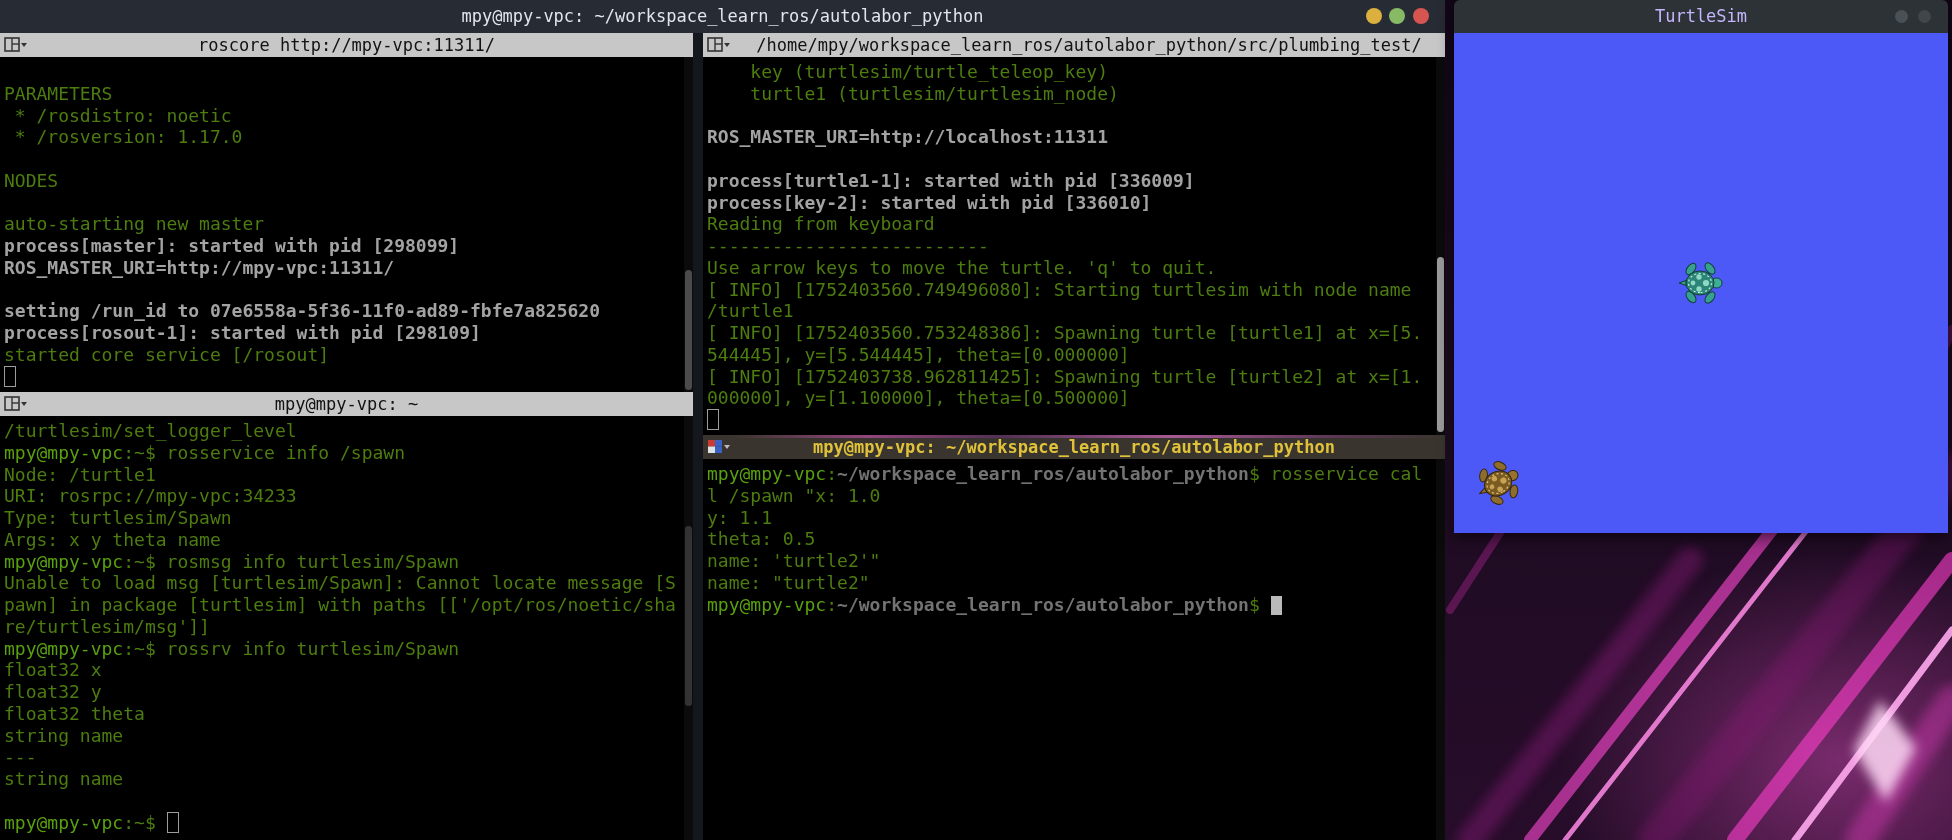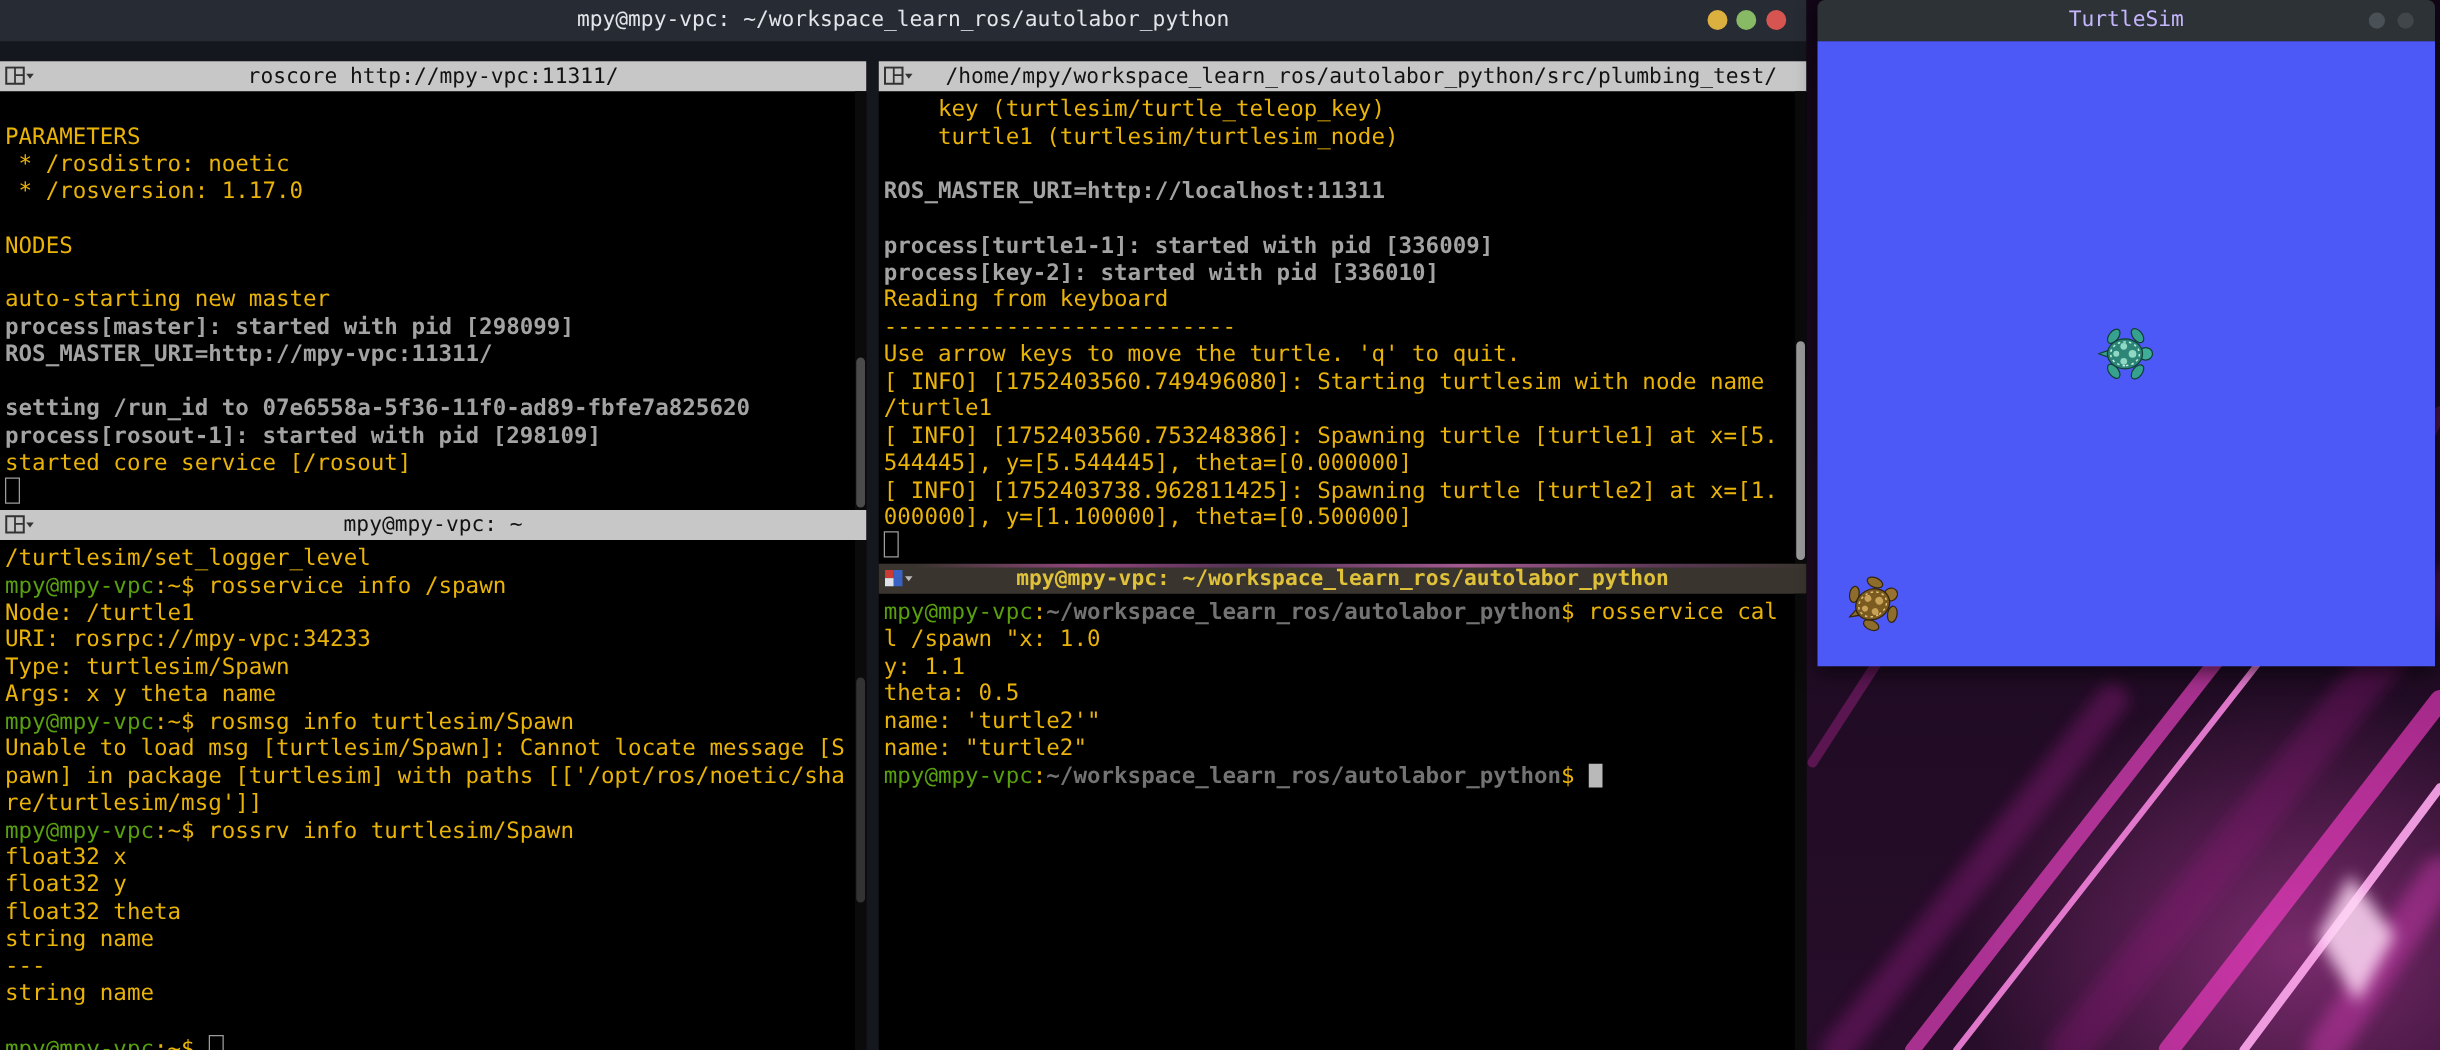--- a/index.html
+++ b/index.html
@@ -6,35 +6,35 @@
   .screen{position:relative;width:1952px;height:840px;overflow:hidden;
           font-family:"DejaVu Sans Mono","Liberation Mono",monospace;}
   .wallpaper{position:absolute;left:0;top:0;}
 
   
   .term-window{position:absolute;left:0;top:0;width:1445px;height:840px;background:#14171d;}
   .term-titlebar{position:absolute;left:0;top:0;width:100%;height:33px;background:#262b34;
                  color:#e2e5e9;font-size:17px;line-height:33px;text-align:center;white-space:nowrap;}
   .light{position:absolute;top:8px;width:16px;height:16px;border-radius:50%;}
 
-  .pane{position:absolute;background:#000;margin-top:16px;}
+  .pane{position:absolute;background:#000;}
   .pane-title{position:absolute;left:0;top:0;width:100%;height:24px;background:#c7c7c7;
               color:#121212;font-size:17px;line-height:24px;text-align:center;
               white-space:nowrap;overflow:hidden;}
   .pane-title.clip{text-align:center;padding-left:30px;box-sizing:border-box;}
   .pane-title.active{background:#39352e;color:#e0c23a;font-weight:bold;}
   .pane-title.active::after{content:"";position:absolute;left:0;top:0;width:100%;height:3px;
       background:linear-gradient(90deg,rgba(255,90,220,0) 4%,rgba(255,90,220,.45) 22%,
       rgba(140,40,170,.30) 40%,rgba(255,120,230,.55) 63%,rgba(190,60,200,.25) 85%,rgba(255,90,220,0));}
   .group-icon{position:absolute;left:4px;top:4px;width:24px;height:16px;}
 
   .content{position:absolute;left:0;top:24px;right:0;bottom:0;overflow:hidden;
            padding:4px 0 0 4px;font-size:18px;line-height:21.75px;white-space:pre;}
   .tl-line{height:21.75px;}
-  .seg-n{color:#eab308;}
+  .seg-n{color:#4d7c0f;}
   .seg-w{color:#a3a3a3;font-weight:bold;}
   .seg-g{color:#58a00e;font-weight:normal;}
   .seg-b{color:#737373;font-weight:bold;}
   .cursor{display:inline-block;width:11px;height:19px;vertical-align:-4px;}
   .cursor.hollow{border:1px solid #9d9d9d;width:10px;}
   .cursor.solid{background:#b9b9b9;}
 
   .sb-track{position:absolute;width:9px;background:#0b0b0b;}
   .sb-thumb{position:absolute;width:7px;left:1px;border-radius:4px;}
 

